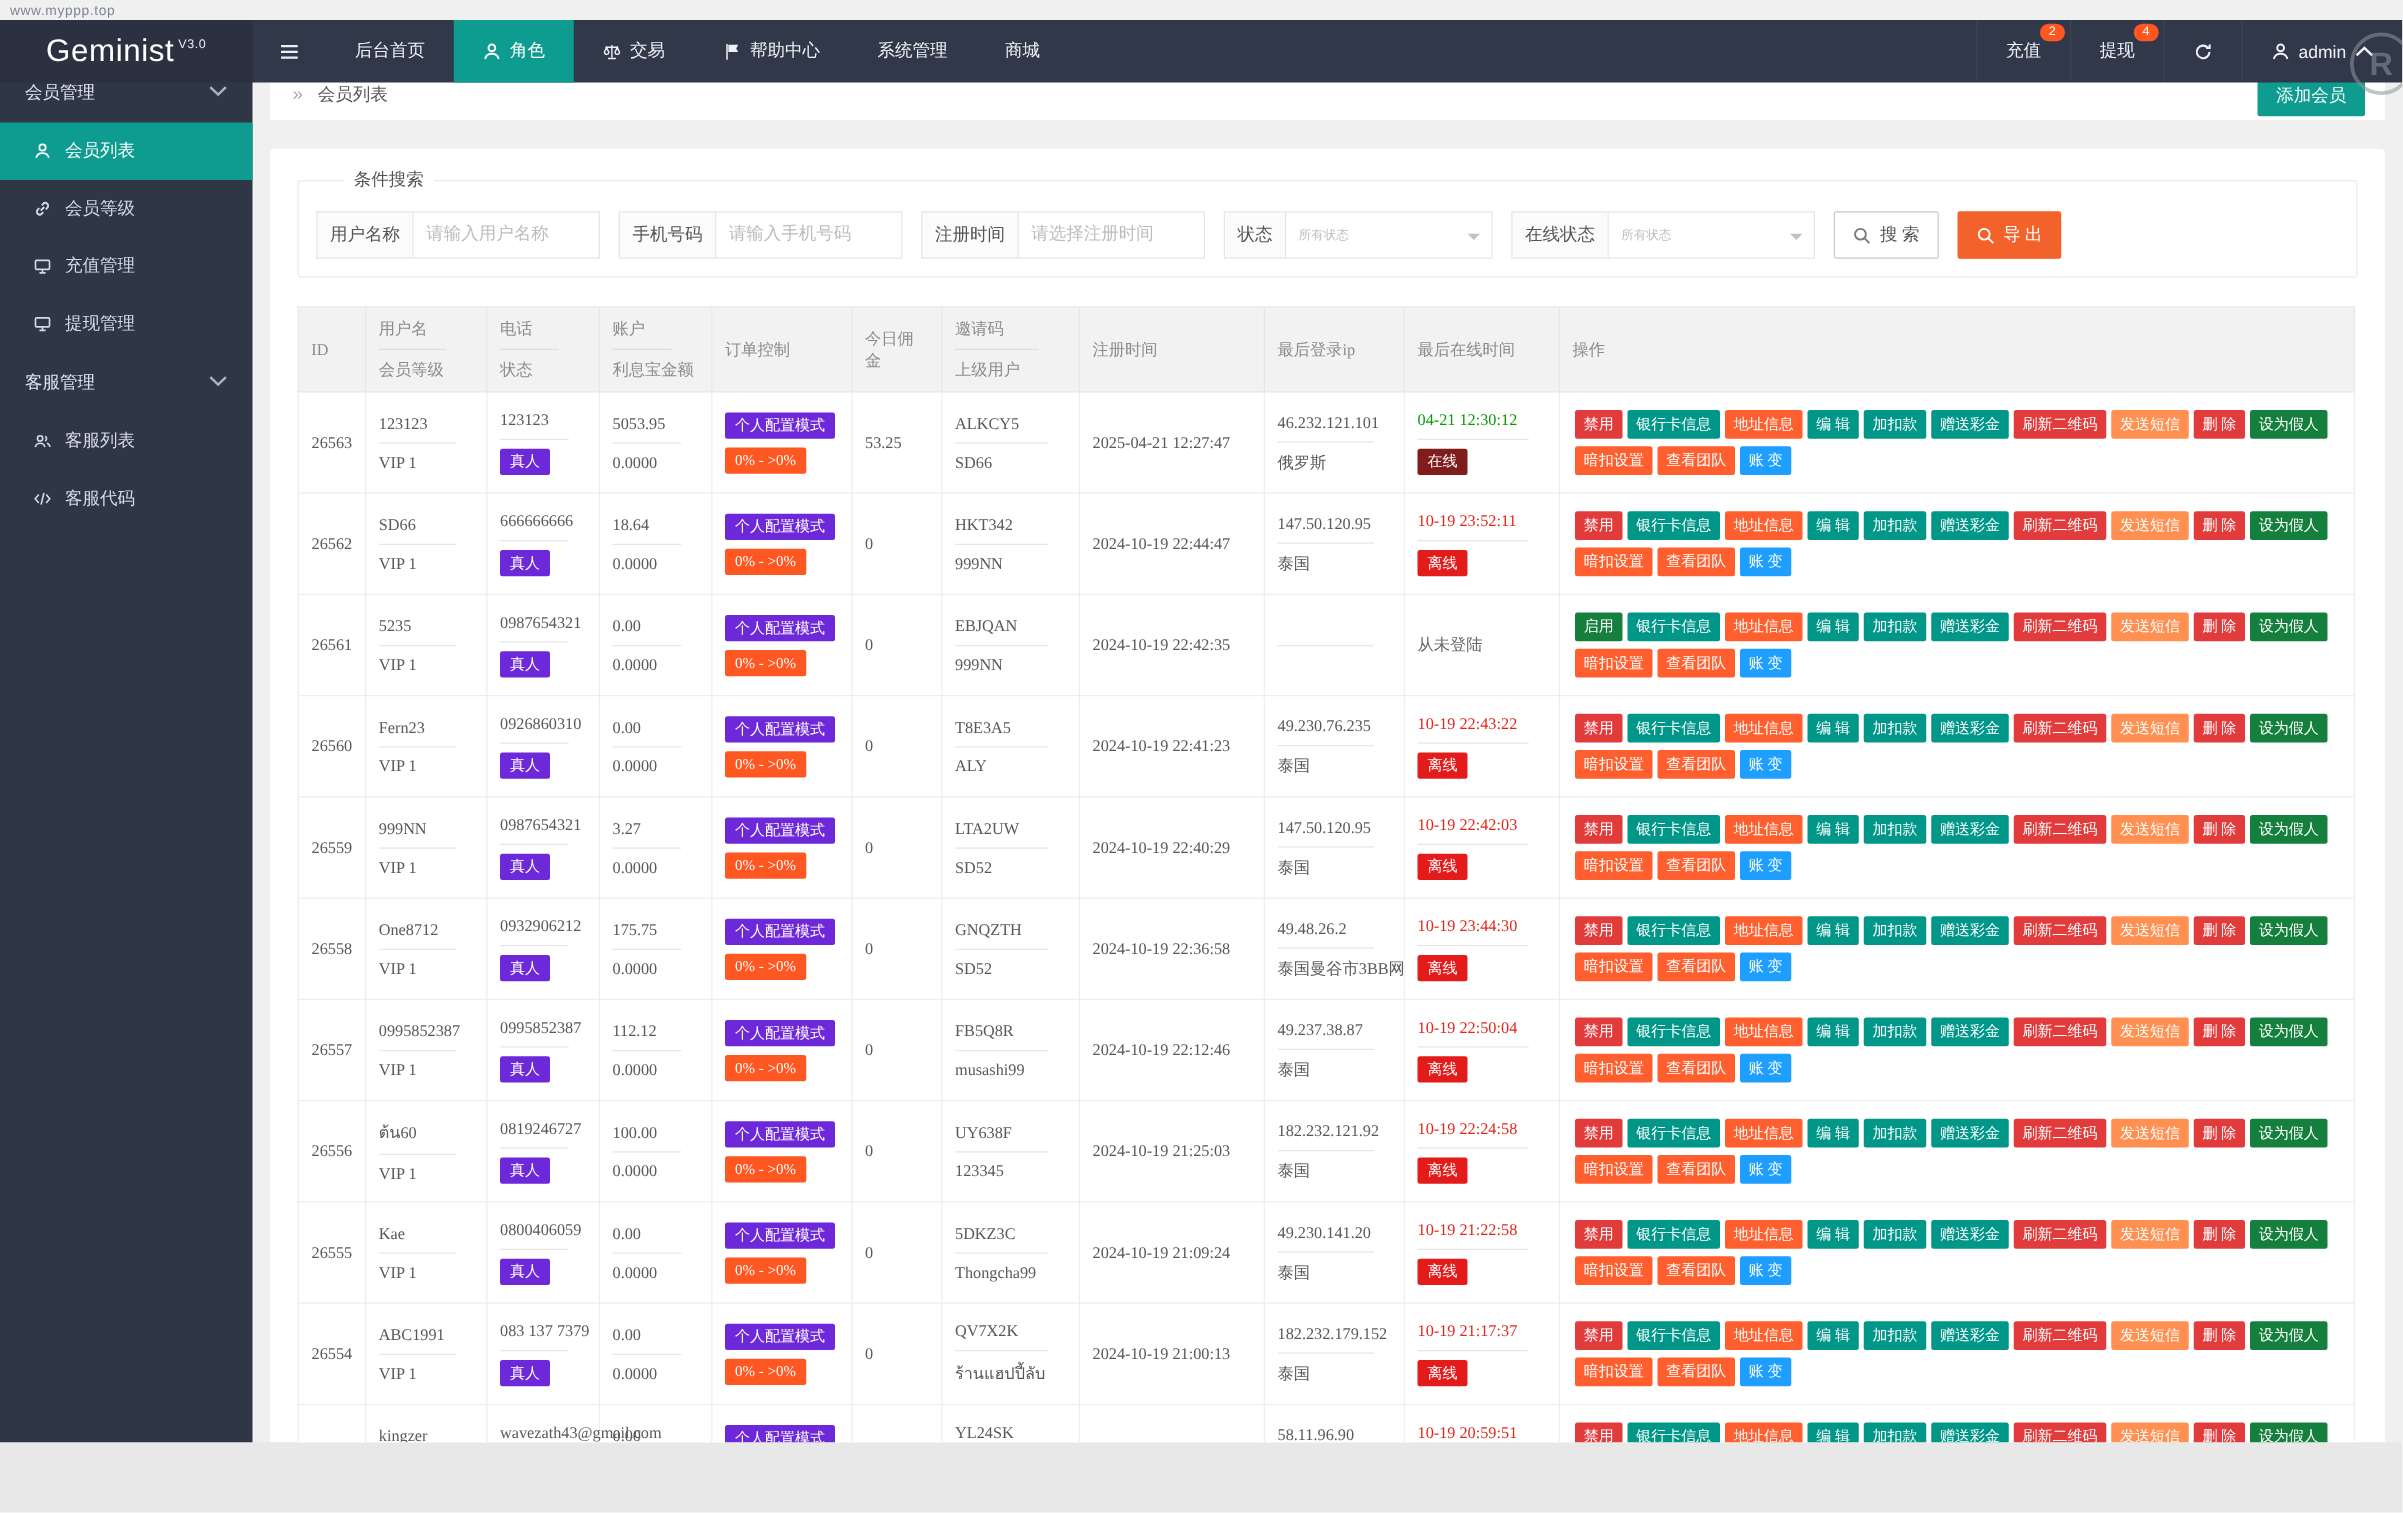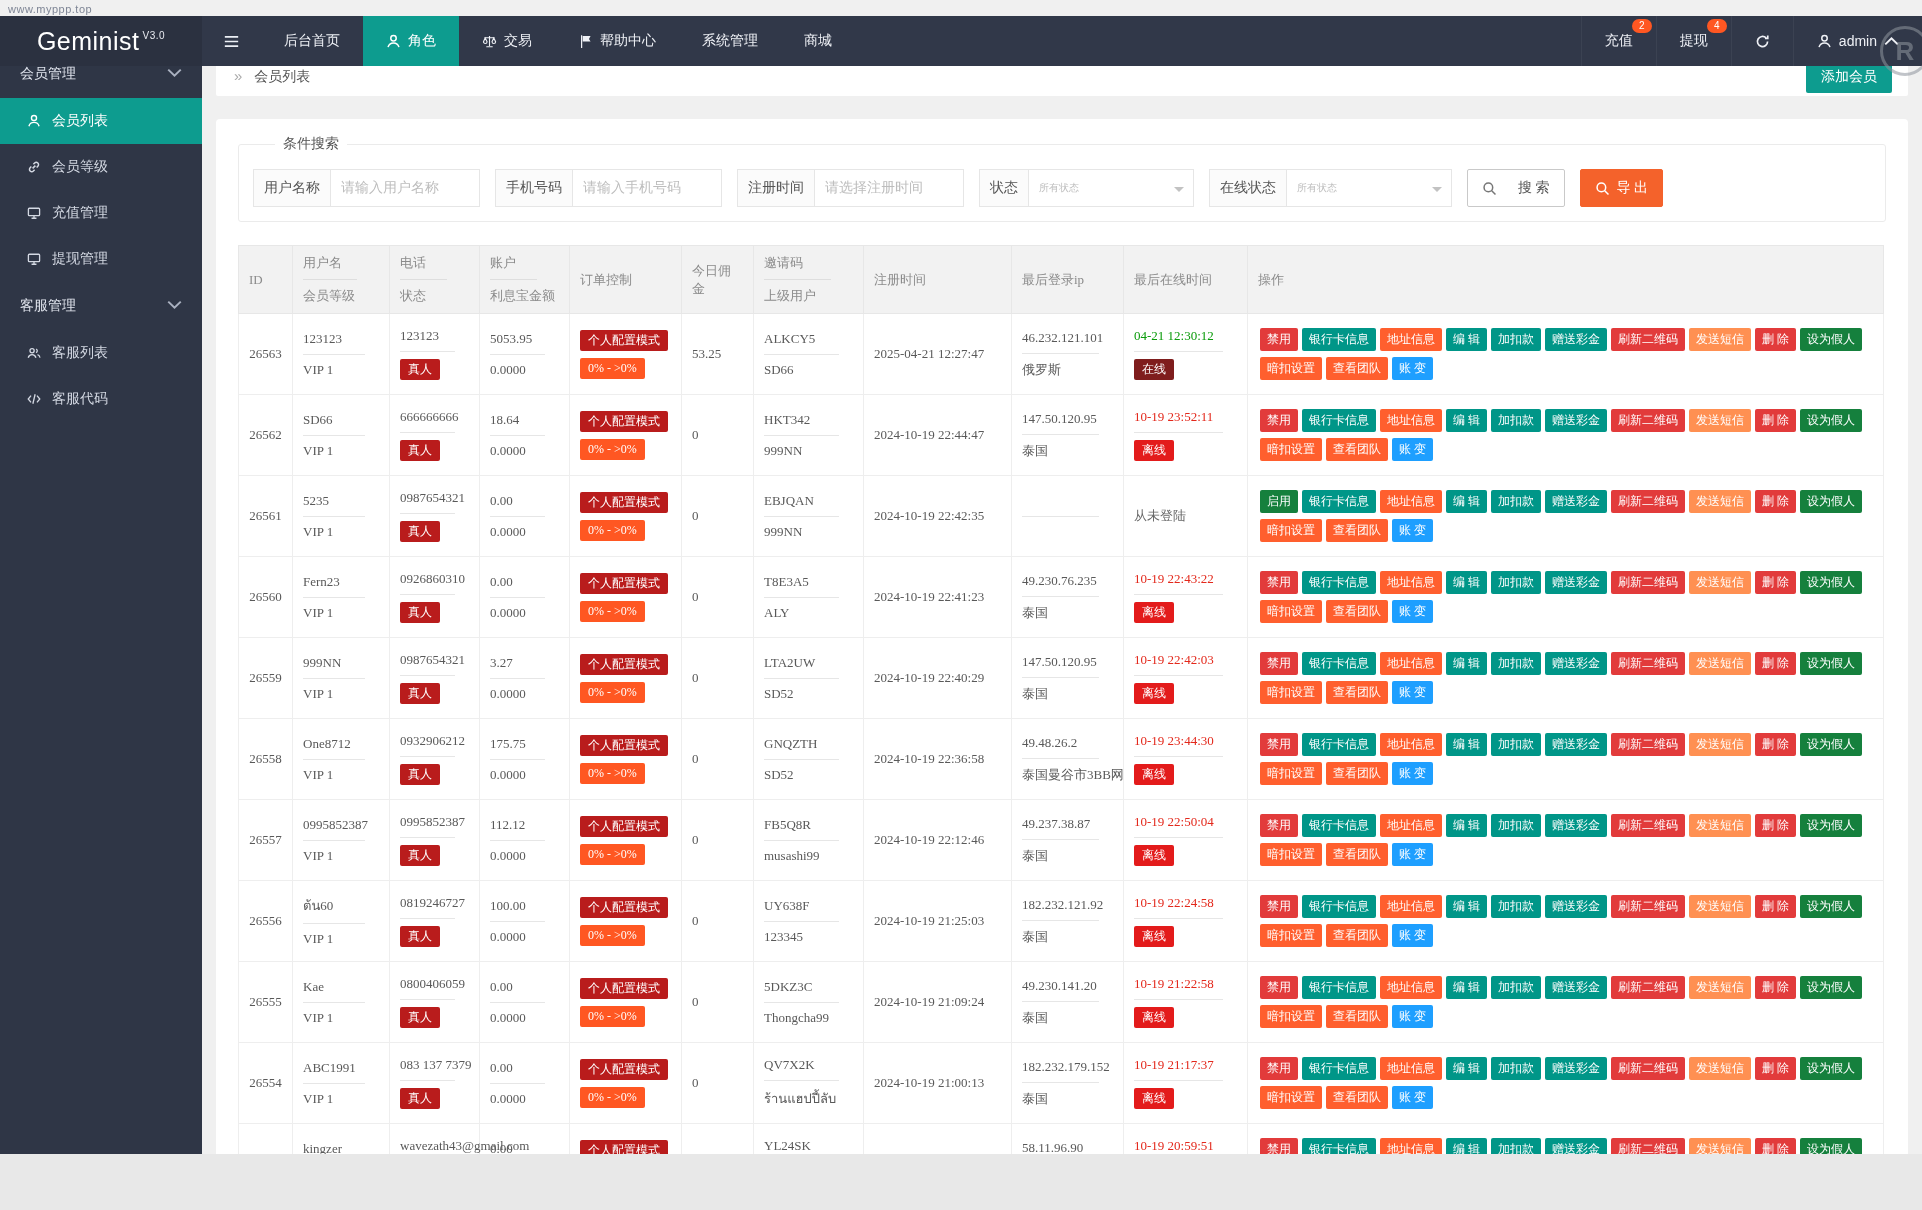--- a/index.html
+++ b/index.html
@@ -41,36 +41,36 @@
   .panel{margin-top:23px;background:#fff;border-radius:4px;padding:16px 22px 10px;height:calc(100% - 79px);box-sizing:border-box;overflow:hidden;font-family:Liberation Serif, serif;}
   fieldset.search{border:1px solid #ebebeb;border-radius:3px;margin:0;padding:14px 14px 14px;}
   fieldset.search legend{color:#555;font-size:14px;padding:0 8px;margin-left:22px;}
   .search-row{display:flex;align-items:center;gap:15px;margin-top:2px;}
   .fgroup{display:flex;align-items:stretch;height:38px;}
   .fgroup .flabel{background:#fbfbfb;border:1px solid #e6e6e6;border-right:none;display:flex;align-items:center;padding:0 10px;color:#555;font-size:14px;white-space:nowrap;}
   .fgroup input{width:128px;border:1px solid #e6e6e6;padding:0 10px;font-size:14px;color:#333;outline:none;font-family:inherit;}
   .fgroup input::placeholder{color:#bdbdbd;}
   .fake-select{position:relative;width:128px;border:1px solid #e6e6e6;background:#fff;display:flex;align-items:center;padding:0 26px 0 10px;font-size:10px;color:#bdbdbd;cursor:pointer;}
   .fake-select .caret{position:absolute;right:9px;top:17px;width:0;height:0;border:5px solid transparent;border-top-color:#c2c2c2;}
-  .btn-search{height:38px;display:inline-flex;align-items:center;gap:21px;background:#fff;border:1px solid #c9c9c9;border-radius:2px;color:#555;font-size:14px;padding:0 14px;cursor:pointer;font-family:inherit;}
+  .btn-search{height:38px;display:inline-flex;align-items:center;gap:7px;background:#fff;border:1px solid #c9c9c9;border-radius:2px;color:#555;font-size:14px;padding:0 14px;cursor:pointer;font-family:inherit;}
   .btn-search .icon{color:#777;}
   .btn-export{height:38px;display:inline-flex;align-items:center;gap:7px;background:#f4622b;border:1px solid #f4622b;border-radius:2px;color:#fff;font-size:14px;padding:0 14px;cursor:pointer;font-family:inherit;}
 
   
   .tbl{margin-top:23px;border-collapse:collapse;table-layout:fixed;width:1646px;font-size:13px;}
   .tbl th{background:#f2f2f2;border:1px solid #e7e7e7;color:#8b8b8b;font-weight:normal;text-align:left;padding:8px 10px;height:38px;font-size:13px;}
   .tbl td{border:1px solid #eeeeee;color:#595959;padding:10px 10px;height:48px;vertical-align:middle;background:#fff;}
   .tbl tr{height:68px;}
   .tbl tr.hdr{height:54px;}
   .center{text-align:center;}
   .tl .line1{display:block;padding-bottom:7px;border-bottom:1px solid #e6e6e6;margin:0 14px 7px 0;min-height:15px;white-space:nowrap;}
   .tl .line2{display:block;min-height:15px;white-space:nowrap;}
   th .tl .line1{margin-right:22px;border-color:#dedede;}
   .badge{display:inline-block;padding:3px 8px;border-radius:2px;color:#fff;font-size:12px;line-height:15px;white-space:nowrap;}
-  .badge.blue{background:#b91c1c;}
+  .badge.blue{background:#6d28d9;}
   .badge.orange{background:#ff5722;}
   .badge.on{background:#7f1d1d;}
   .badge.off{background:#e31b1b;}
   .stack .badge{display:inline-block;margin-bottom:7px;}
   .stack .badge:last-child{margin-bottom:0;}
   .t-on{color:#0a9b0a;}
   .t-off{color:#e3281b;}
   .never{color:#666;}
   .ops{padding:8px 6px;}
   .opline{white-space:nowrap;margin:2px 0;}

